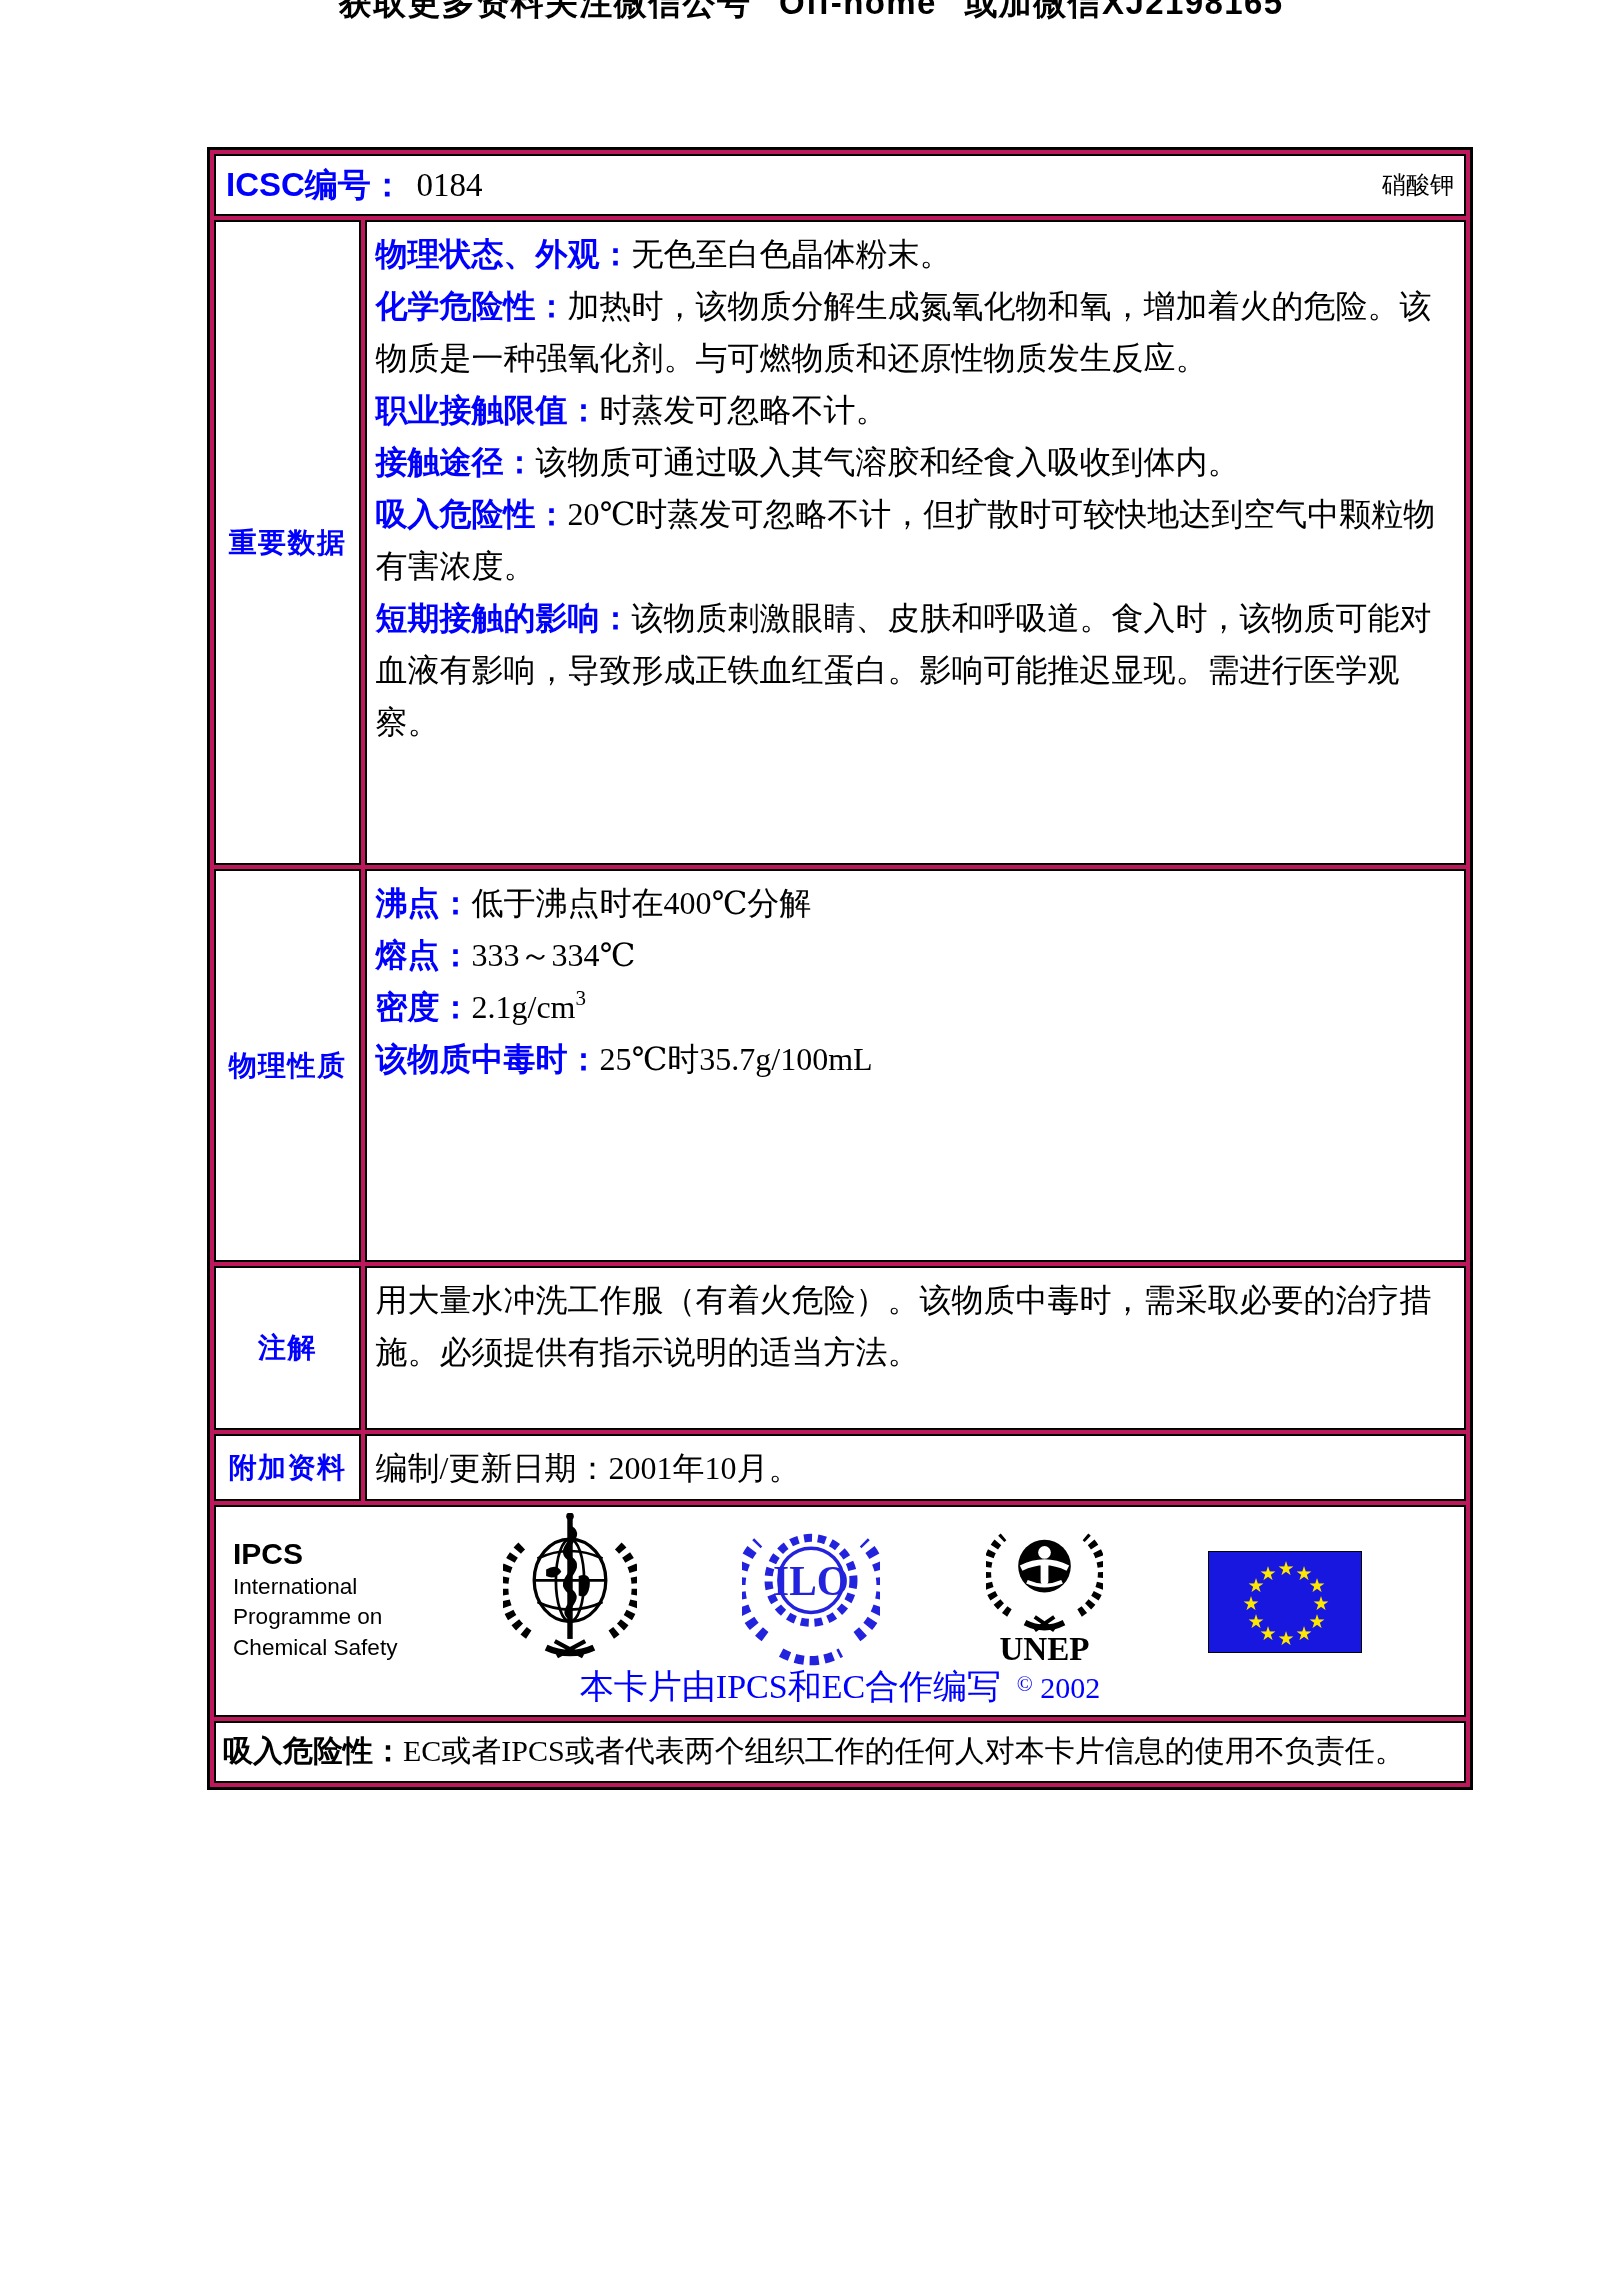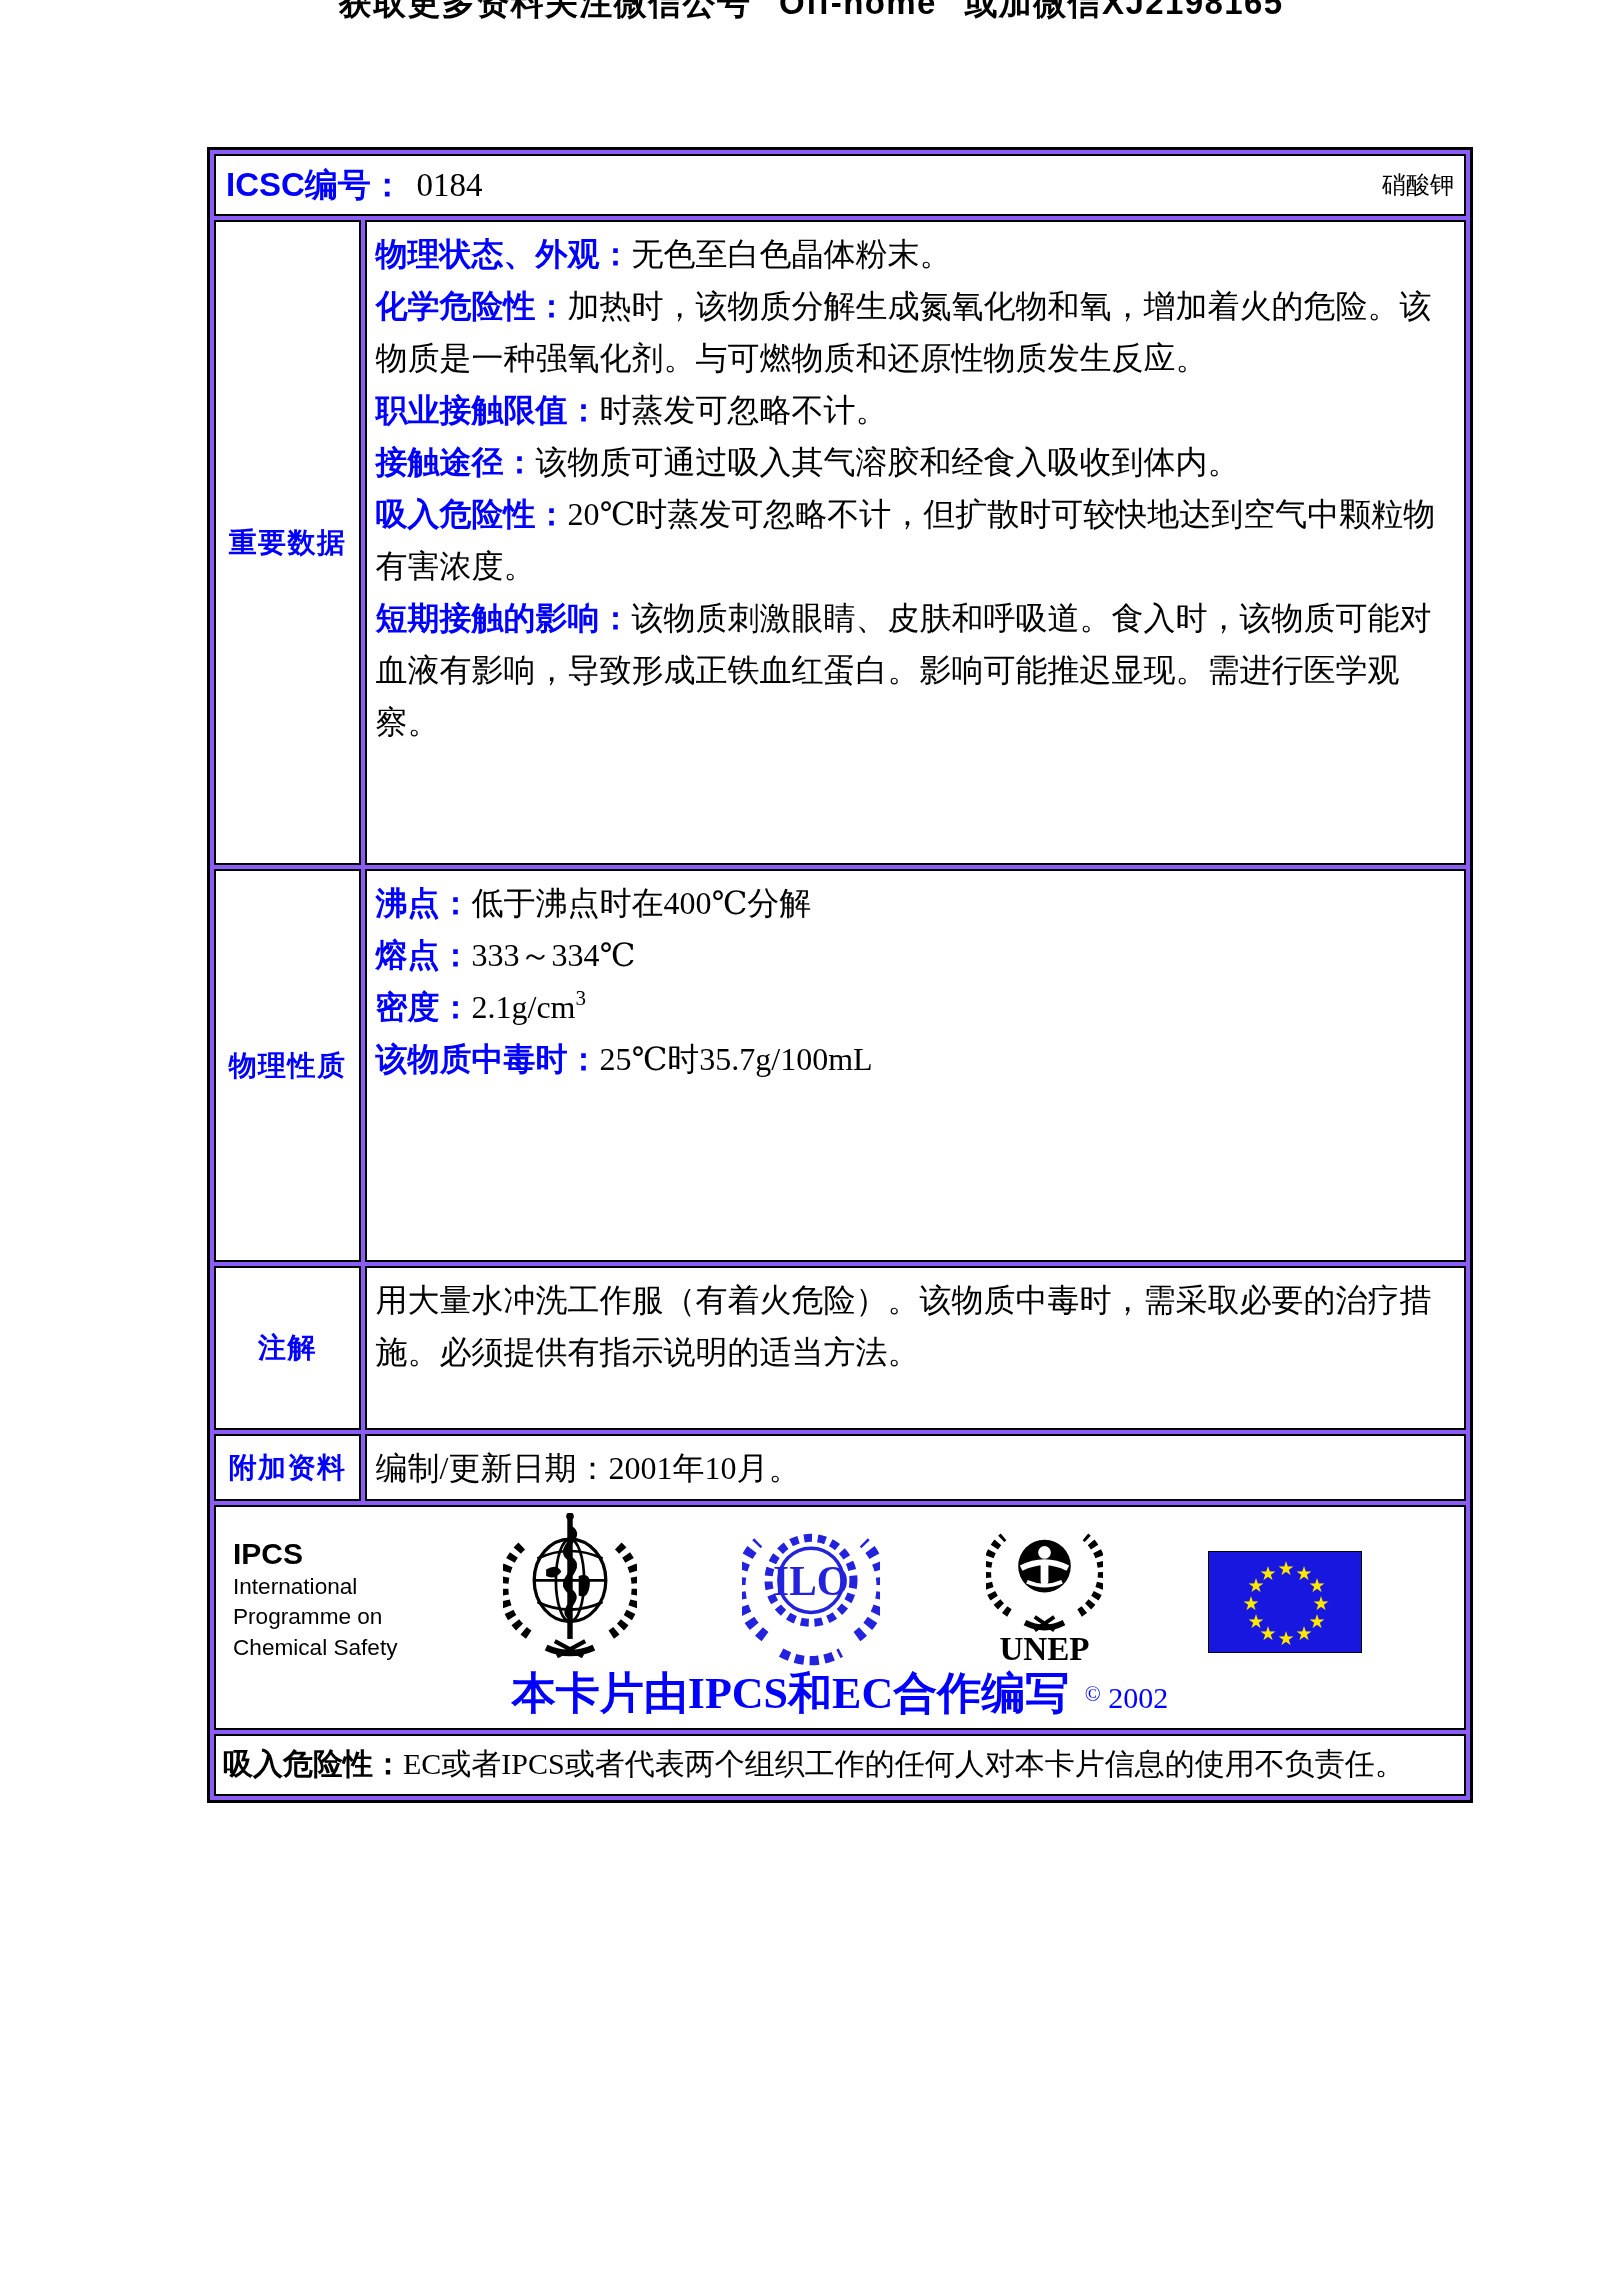--- a/index.html
+++ b/index.html
@@ -23,21 +23,21 @@
   .main-title {
     position:absolute; top:69px; left:207px; width:1266px;
     text-align:center;
     font-family:"Liberation Serif","DejaVu Serif",serif;
     font-weight:bold; font-size:47px; letter-spacing:31px; line-height:1.1;
     color:#FF0000; white-space:nowrap;
   }
   .card {
     position:absolute; top:147px; left:207px; width:1266px;
     border:3.5px solid #000;
-    background:#8b5cf6;
+    background:#be185d;
   }
   table.card-table {
     width:100%;
     border-collapse:separate; border-spacing:4.2px;
   }
   table.card-table td, table.card-table th {
     border:2.1px solid #000;
     background:#fff;
   }
   .icsc-cell {
@@ -90,21 +90,21 @@
     position:absolute; transform:translate(-50%,-50%);
     color:#FFE800; font-size:19px; line-height:1;
     font-family:"DejaVu Sans",sans-serif;
   }
   .credit-line {
     text-align:center; margin-top:0px;
     color:#0000FF;
   }
   .credit-main {
     font-family:"Liberation Serif","DejaVu Serif",serif;
-    font-weight:bold; font-size:44px;
+    font-weight:normal; font-size:34px;
   }
   .credit-copy { font-size:30px; margin-left:15.6px; font-weight:normal; }
   .credit-copy .copy-sym { font-size:21px; vertical-align:7px; }
   
   .legal-cell { height:62px; vertical-align:middle; padding:2.8px 7px; }
   .legal-label {
     font-family:"Liberation Sans","DejaVu Sans",sans-serif;
     font-weight:bold; font-size:30px; color:#000;
   }
   .legal-text { font-size:30px; color:#000; }

